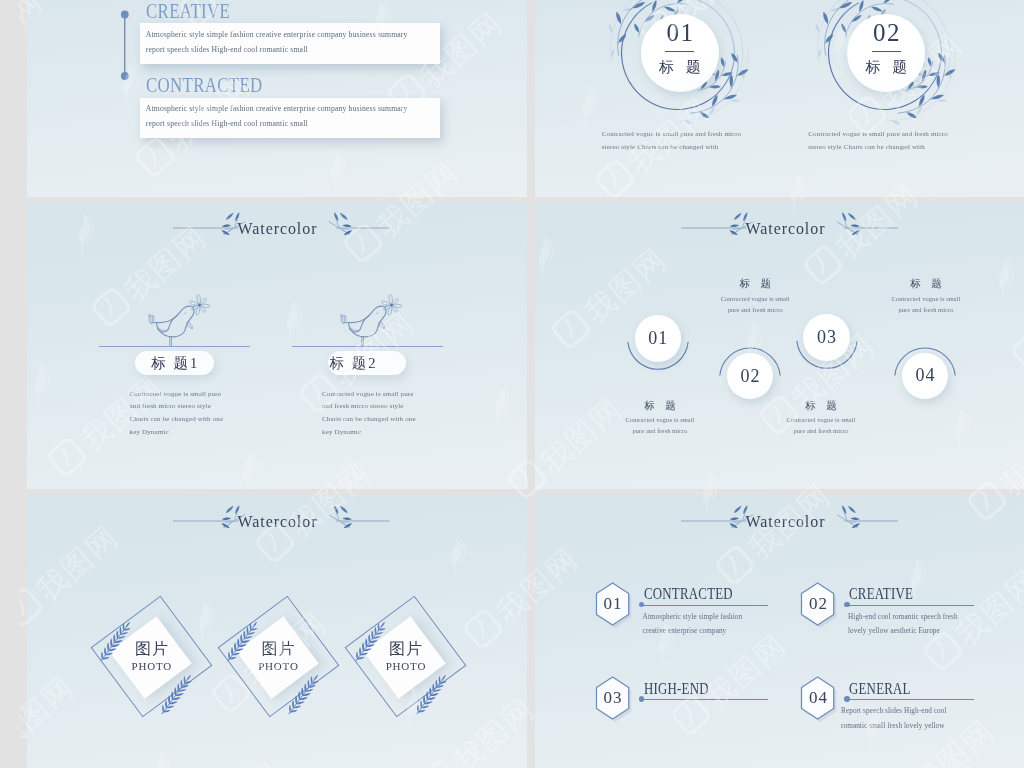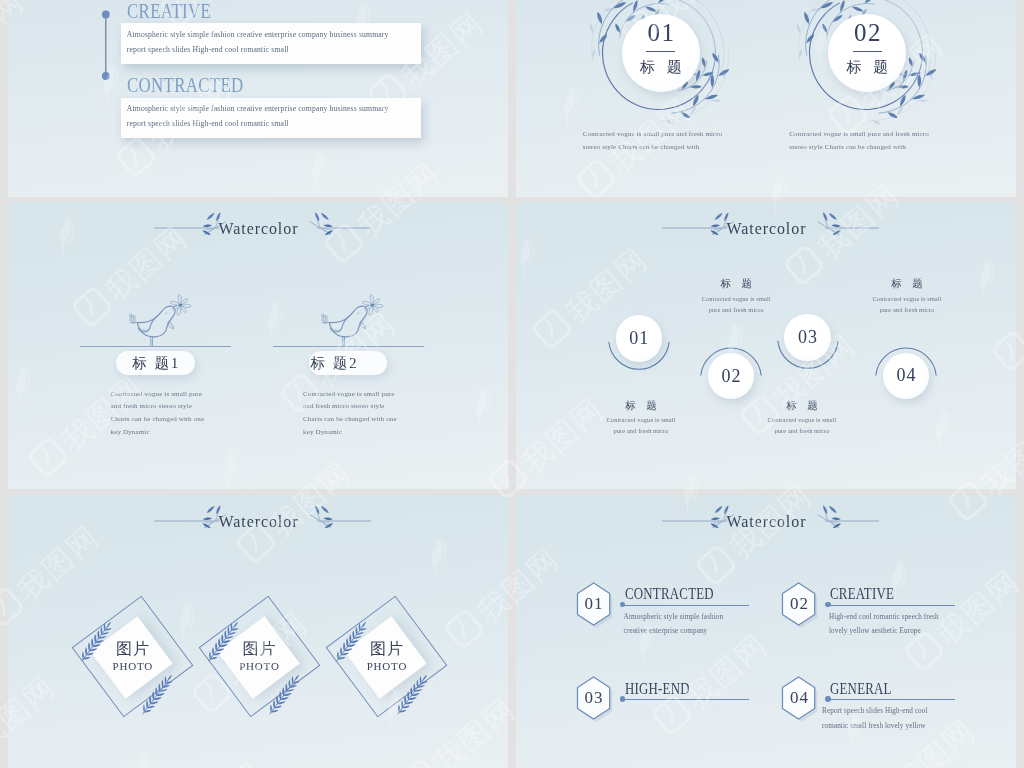--- a/index.html
+++ b/index.html
@@ -1,19 +1,19 @@
 <!DOCTYPE html>
 <html><head>
 <meta charset="utf-8">
 <title>Watercolor PPT Template Preview</title>
 <style>
   html,body{margin:0;padding:0;}
   body{width:1024px;height:768px;overflow:hidden;background:#e3e2e2;
        font-family:"Liberation Serif",serif;-webkit-font-smoothing:antialiased;}
-  #stage{position:relative;width:840px;height:768px;}
+  #stage{position:relative;width:840px;height:768px;margin-left:19px;}
 
   .slide{position:absolute;overflow:hidden;}
   .slide-bg{position:absolute;left:0;top:0;width:100%;height:100%;
      background:linear-gradient(174deg,#d7e5ea 0%,#d9e6ec 26%,#dfeaef 52%,#e6edf1 78%,#eaf0f2 100%);}
 
   
   .canvas{position:absolute;left:0;top:0;width:500px;height:287px;}
 
   .hdr{position:absolute;left:0;top:0;width:500px;height:34px;}
   .hdr-txt{position:absolute;left:0;top:1.5px;width:500px;text-align:center;

